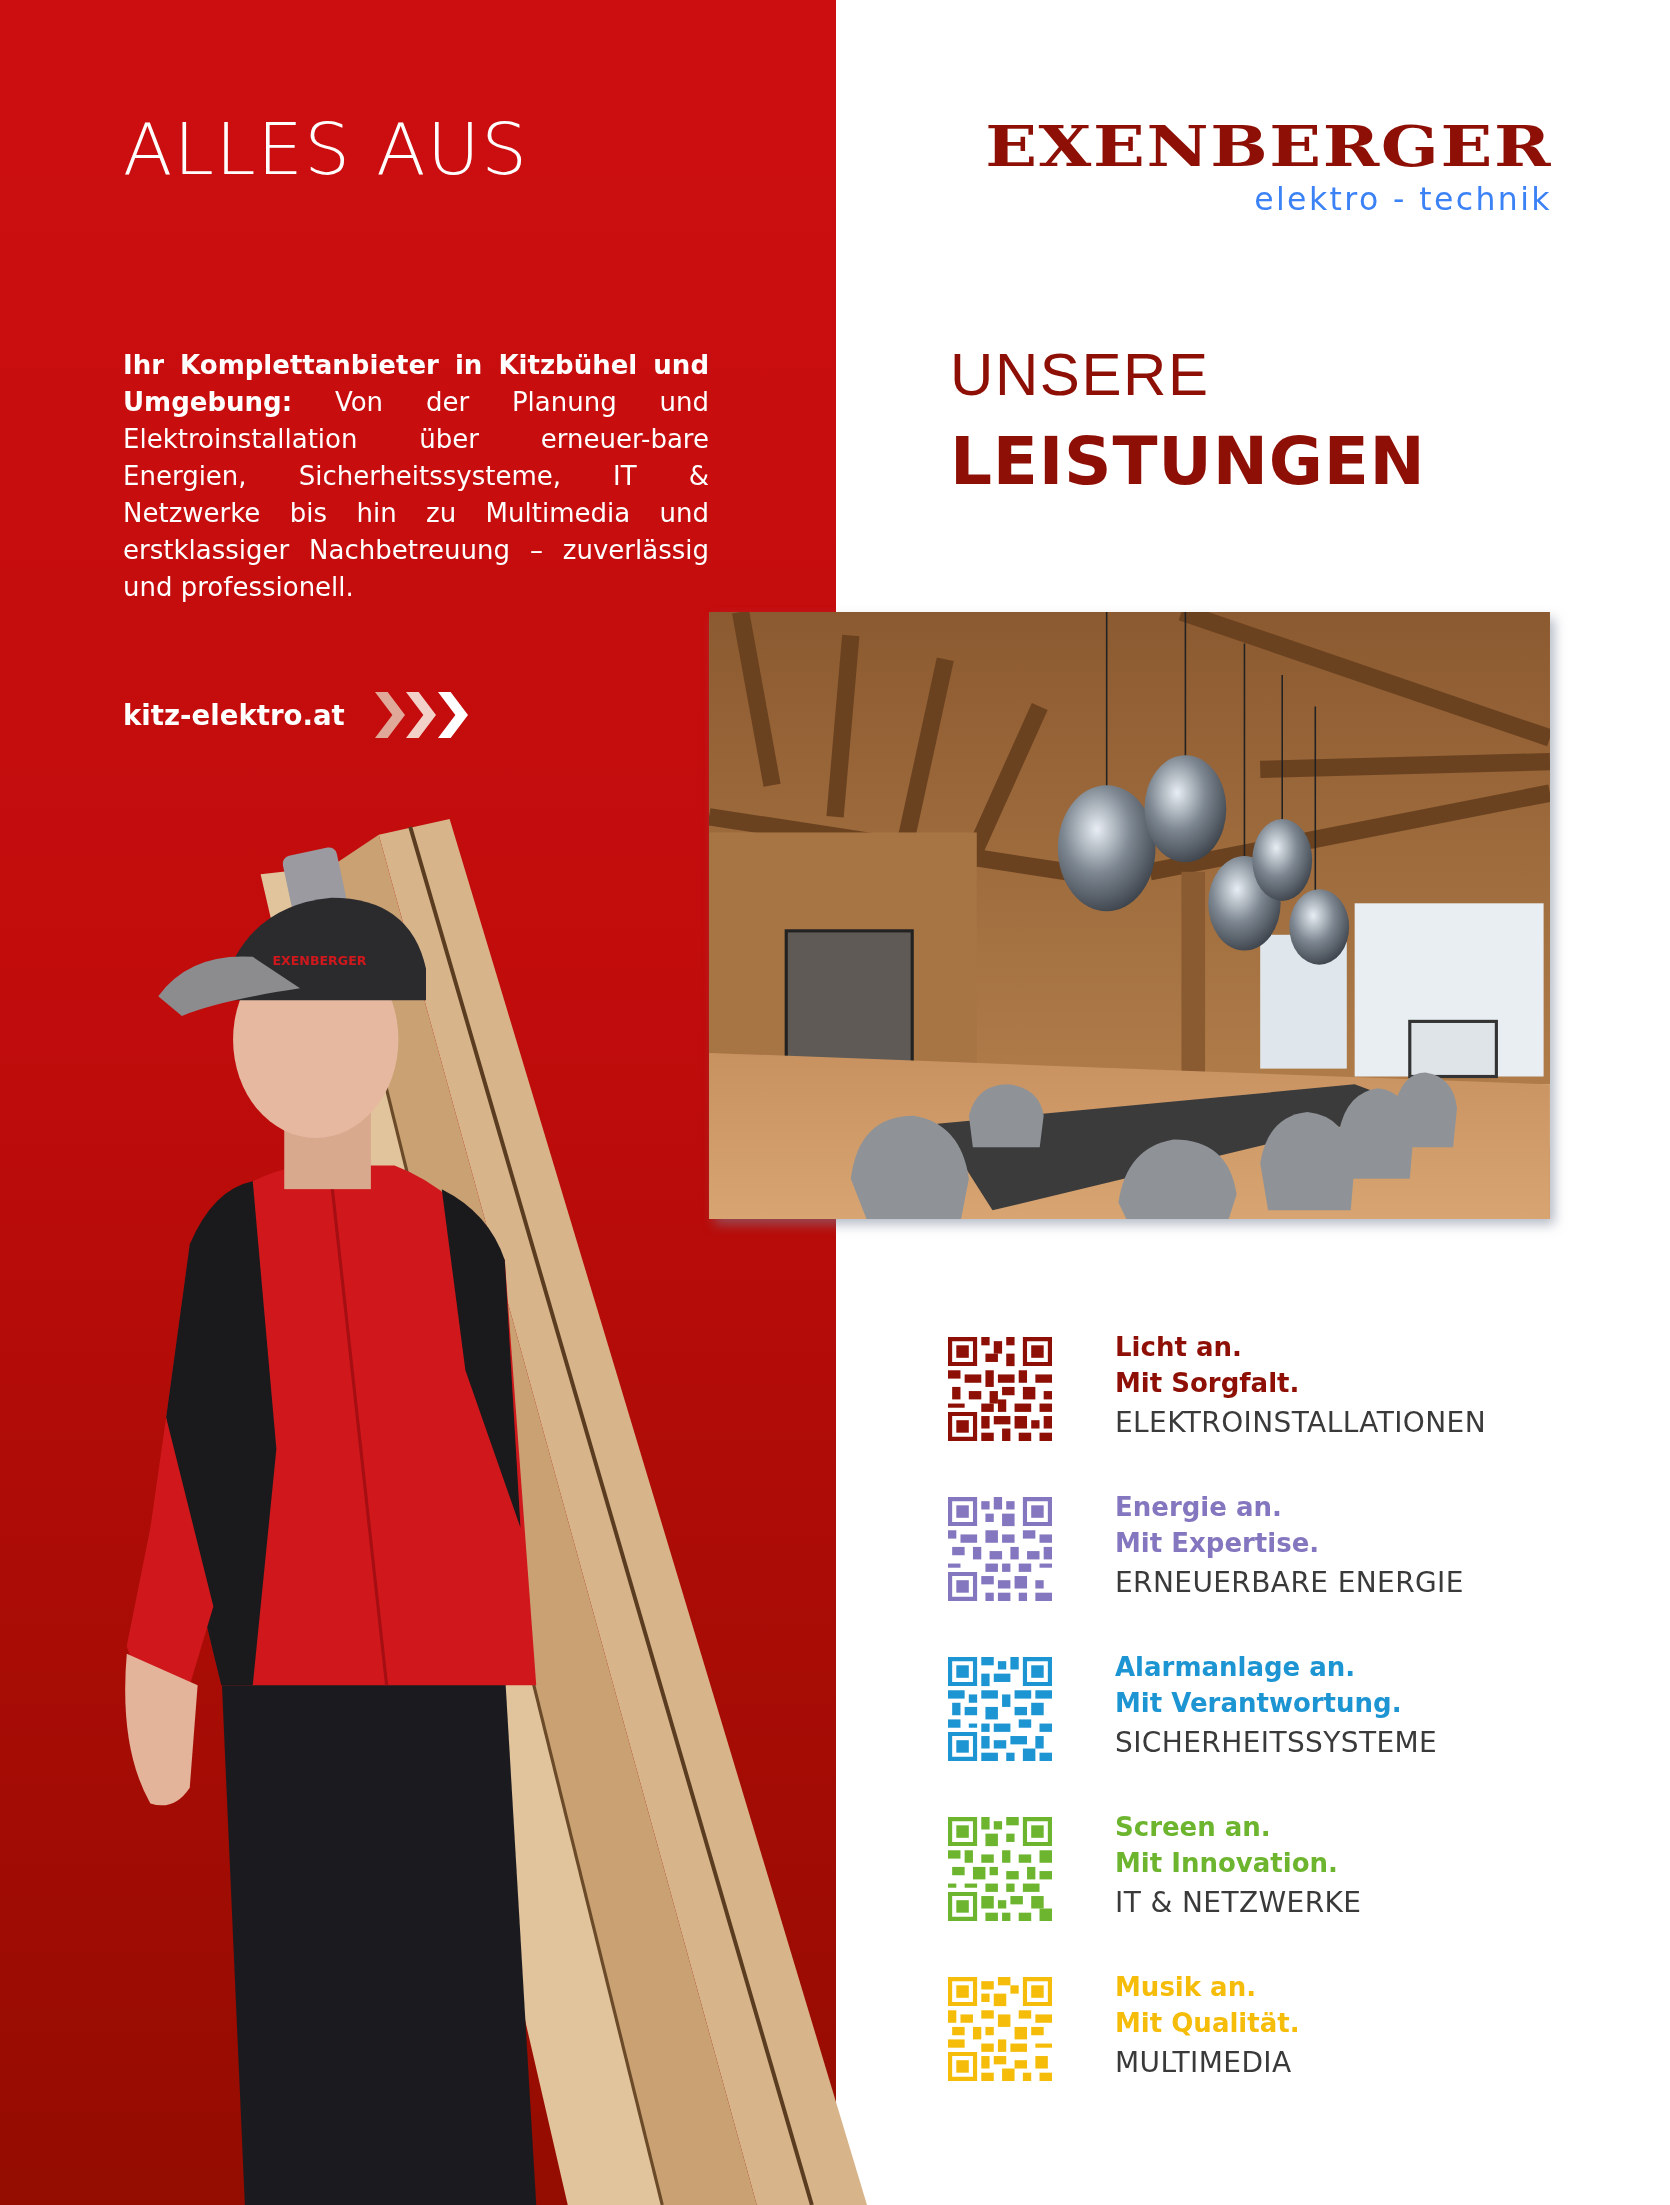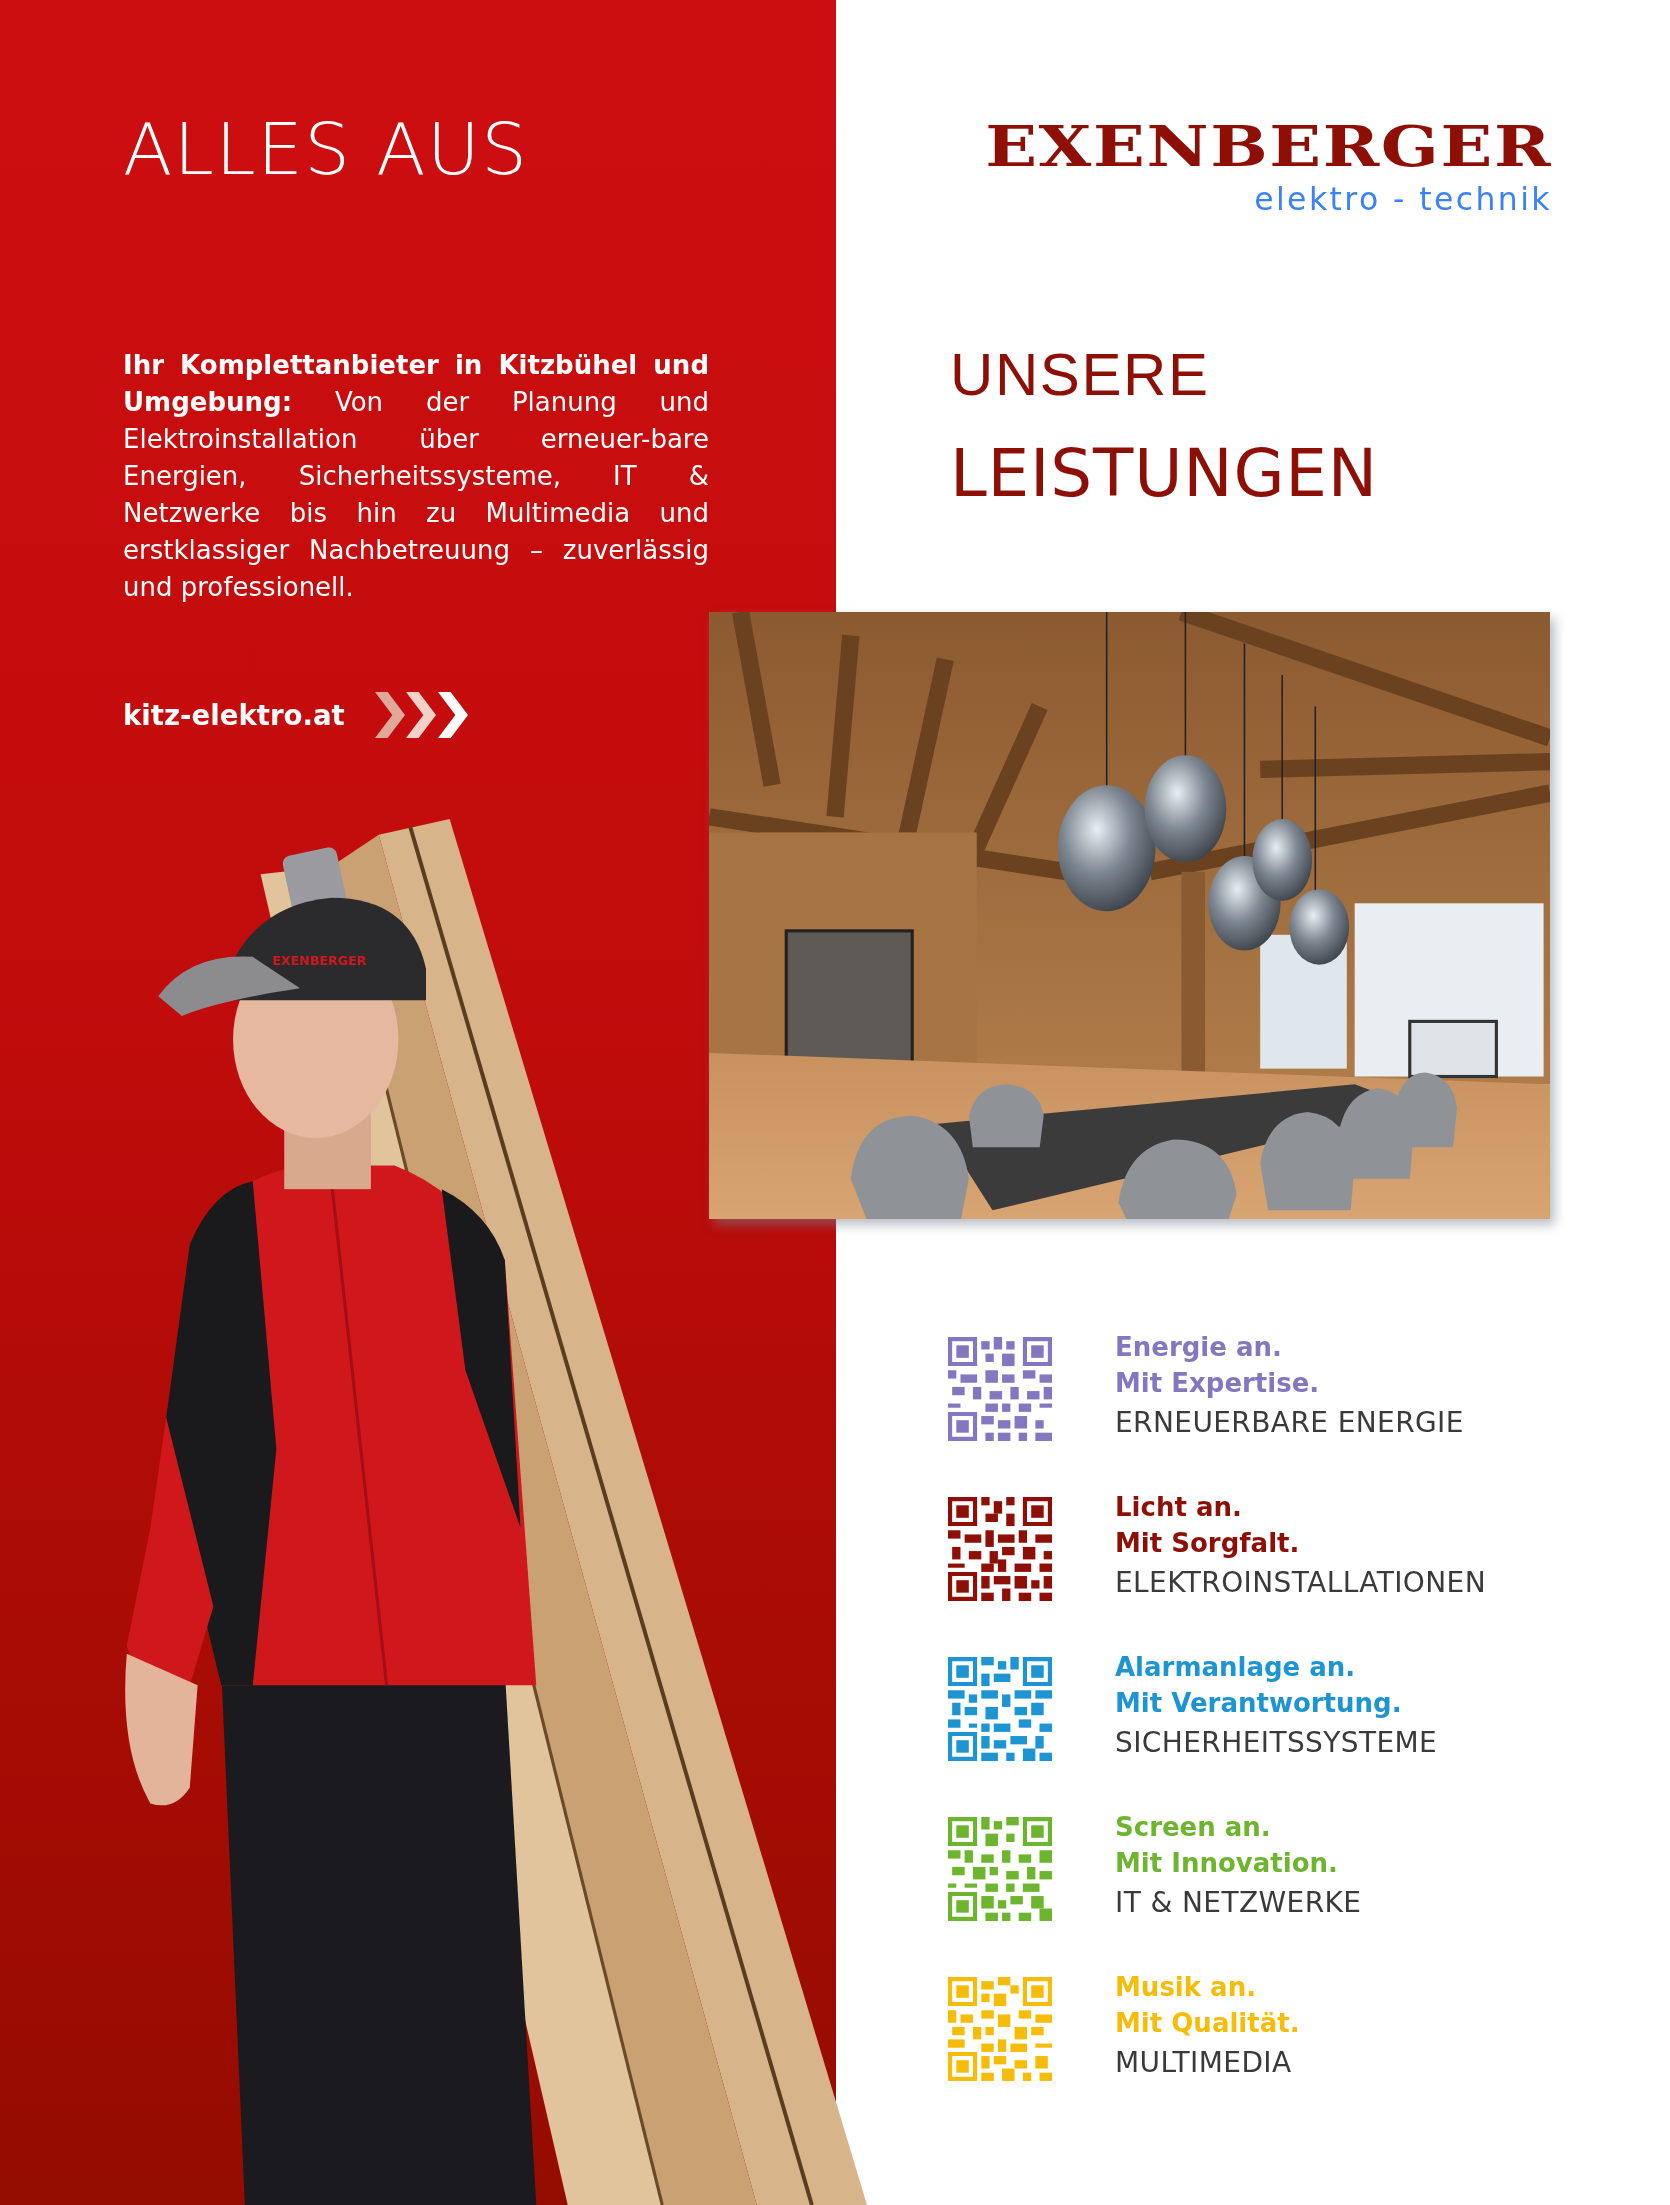--- a/index.html
+++ b/index.html
@@ -51,21 +51,21 @@
   .logo .sub {
     font-family: "DejaVu Sans", sans-serif; color: #3b82f6; font-size: 31.5px;
     letter-spacing: 2.4px; margin-top: -4.7px; text-align: right;
   }
 
   .section-title { position: absolute; left: 950px; top: 331px; color: #8e0f05; }
   .section-title .line1 {
     font-family: Liberation Sans, sans-serif; font-weight: 200; font-size: 60px; line-height: 87px; letter-spacing: 1.6px;
   }
   .section-title .line2 {
-    font-family: "DejaVu Sans", sans-serif; font-weight: 400; font-size: 66px; line-height: 87px; letter-spacing: 0.8px; margin-top: 12px;
+    font-family: "DejaVu Sans", sans-serif; font-weight: 700; font-size: 66px; line-height: 87px; letter-spacing: 0.8px;
   }
 
   
   .photo {
     position: absolute; left: 709px; top: 612px; width: 841px; height: 607px;
     box-shadow: 4.7px 6.3px 11px rgba(120,130,150,0.55);
     overflow: hidden;
     background: #b07a44;
   }
 
@@ -205,68 +205,20 @@
     </g>
     <ellipse cx="505" cy="300" rx="62" ry="80" fill="url(#lamp)"></ellipse>
     <ellipse cx="605" cy="250" rx="52" ry="68" fill="url(#lamp)"></ellipse>
     <ellipse cx="680" cy="370" rx="46" ry="60" fill="url(#lamp)"></ellipse>
     <ellipse cx="728" cy="315" rx="38" ry="52" fill="url(#lamp)"></ellipse>
     <ellipse cx="775" cy="400" rx="38" ry="48" fill="url(#lamp)"></ellipse>
   </svg>
 </div>
 
 <div class="services">
-  <div class="service">
-    <svg class="qr" viewBox="0 0 25 25">
-      <g fill="#8577bf">
-        <path d="M0 0h7v7H0z M1 1v5h5V1z"></path>
-          <rect x="2" y="2" width="3" height="3"></rect>
-        <path d="M18 0h7v7h-7z M19 1v5h5V1z"></path>
-          <rect x="20" y="2" width="3" height="3"></rect>
-        <path d="M0 18h7v7H0z M1 19v5h5v-5z"></path>
-          <rect x="2" y="20" width="3" height="3"></rect>
-        <rect x="8" y="1" width="2" height="2"></rect>
-          <rect x="11" y="0" width="2" height="3"></rect>
-          <rect x="14" y="1" width="2" height="2"></rect>
-          <rect x="9" y="4" width="2" height="2"></rect>
-          <rect x="13" y="4" width="3" height="3"></rect>
-        <rect x="0" y="8" width="2" height="2"></rect>
-          <rect x="3" y="9" width="4" height="2"></rect>
-          <rect x="9" y="8" width="3" height="3"></rect>
-          <rect x="13" y="9" width="3" height="2"></rect>
-          <rect x="18" y="8" width="3" height="2"></rect>
-          <rect x="22" y="9" width="3" height="2"></rect>
-        <rect x="1" y="12" width="3" height="2"></rect>
-          <rect x="6" y="12" width="2" height="3"></rect>
-          <rect x="10" y="13" width="3" height="2"></rect>
-          <rect x="15" y="12" width="2" height="3"></rect>
-          <rect x="19" y="13" width="3" height="2"></rect>
-          <rect x="23" y="12" width="2" height="3"></rect>
-        <rect x="0" y="16" width="3" height="1"></rect>
-          <rect x="9" y="16" width="3" height="2"></rect>
-          <rect x="13" y="16" width="2" height="2"></rect>
-          <rect x="17" y="16" width="3" height="2"></rect>
-          <rect x="22" y="16" width="3" height="1"></rect>
-        <rect x="8" y="19" width="3" height="2"></rect>
-          <rect x="12" y="20" width="3" height="2"></rect>
-          <rect x="16" y="19" width="3" height="3"></rect>
-          <rect x="21" y="20" width="2" height="2"></rect>
-        <rect x="9" y="23" width="2" height="2"></rect>
-          <rect x="12" y="23" width="3" height="2"></rect>
-          <rect x="17" y="23" width="2" height="2"></rect>
-          <rect x="21" y="23" width="4" height="2"></rect>
-      </g>
-    </svg>
-    <div class="svc-text" style="color:#8577bf">
-      <div class="t1">Energie an.</div>
-      <div class="t2">Mit Expertise.</div>
-      <div class="cat">ERNEUERBARE ENERGIE</div>
-    </div>
-  </div>
-
   <div class="service">
     <svg class="qr" viewBox="0 0 25 25">
       <g fill="#8e0f05">
         <path d="M0 0h7v7H0z M1 1v5h5V1z"></path>
           <rect x="2" y="2" width="3" height="3"></rect>
         <path d="M18 0h7v7h-7z M19 1v5h5V1z"></path>
           <rect x="20" y="2" width="3" height="3"></rect>
         <path d="M0 18h7v7H0z M1 19v5h5v-5z"></path>
           <rect x="2" y="20" width="3" height="3"></rect>
         <rect x="8" y="0" width="2" height="2"></rect>
@@ -304,20 +256,68 @@
     </svg>
     <div class="svc-text" style="color:#8e0f05">
       <div class="t1">Licht an.</div>
       <div class="t2">Mit Sorgfalt.</div>
       <div class="cat">ELEKTROINSTALLATIONEN</div>
     </div>
   </div>
 
   <div class="service">
     <svg class="qr" viewBox="0 0 25 25">
+      <g fill="#8577bf">
+        <path d="M0 0h7v7H0z M1 1v5h5V1z"></path>
+          <rect x="2" y="2" width="3" height="3"></rect>
+        <path d="M18 0h7v7h-7z M19 1v5h5V1z"></path>
+          <rect x="20" y="2" width="3" height="3"></rect>
+        <path d="M0 18h7v7H0z M1 19v5h5v-5z"></path>
+          <rect x="2" y="20" width="3" height="3"></rect>
+        <rect x="8" y="1" width="2" height="2"></rect>
+          <rect x="11" y="0" width="2" height="3"></rect>
+          <rect x="14" y="1" width="2" height="2"></rect>
+          <rect x="9" y="4" width="2" height="2"></rect>
+          <rect x="13" y="4" width="3" height="3"></rect>
+        <rect x="0" y="8" width="2" height="2"></rect>
+          <rect x="3" y="9" width="4" height="2"></rect>
+          <rect x="9" y="8" width="3" height="3"></rect>
+          <rect x="13" y="9" width="3" height="2"></rect>
+          <rect x="18" y="8" width="3" height="2"></rect>
+          <rect x="22" y="9" width="3" height="2"></rect>
+        <rect x="1" y="12" width="3" height="2"></rect>
+          <rect x="6" y="12" width="2" height="3"></rect>
+          <rect x="10" y="13" width="3" height="2"></rect>
+          <rect x="15" y="12" width="2" height="3"></rect>
+          <rect x="19" y="13" width="3" height="2"></rect>
+          <rect x="23" y="12" width="2" height="3"></rect>
+        <rect x="0" y="16" width="3" height="1"></rect>
+          <rect x="9" y="16" width="3" height="2"></rect>
+          <rect x="13" y="16" width="2" height="2"></rect>
+          <rect x="17" y="16" width="3" height="2"></rect>
+          <rect x="22" y="16" width="3" height="1"></rect>
+        <rect x="8" y="19" width="3" height="2"></rect>
+          <rect x="12" y="20" width="3" height="2"></rect>
+          <rect x="16" y="19" width="3" height="3"></rect>
+          <rect x="21" y="20" width="2" height="2"></rect>
+        <rect x="9" y="23" width="2" height="2"></rect>
+          <rect x="12" y="23" width="3" height="2"></rect>
+          <rect x="17" y="23" width="2" height="2"></rect>
+          <rect x="21" y="23" width="4" height="2"></rect>
+      </g>
+    </svg>
+    <div class="svc-text" style="color:#8577bf">
+      <div class="t1">Energie an.</div>
+      <div class="t2">Mit Expertise.</div>
+      <div class="cat">ERNEUERBARE ENERGIE</div>
+    </div>
+  </div>
+
+  <div class="service">
+    <svg class="qr" viewBox="0 0 25 25">
       <g fill="#1d95d3">
         <path d="M0 0h7v7H0z M1 1v5h5V1z"></path>
           <rect x="2" y="2" width="3" height="3"></rect>
         <path d="M18 0h7v7h-7z M19 1v5h5V1z"></path>
           <rect x="20" y="2" width="3" height="3"></rect>
         <path d="M0 18h7v7H0z M1 19v5h5v-5z"></path>
           <rect x="2" y="20" width="3" height="3"></rect>
         <rect x="8" y="0" width="3" height="2"></rect>
           <rect x="12" y="1" width="2" height="2"></rect>
           <rect x="15" y="0" width="2" height="3"></rect>

